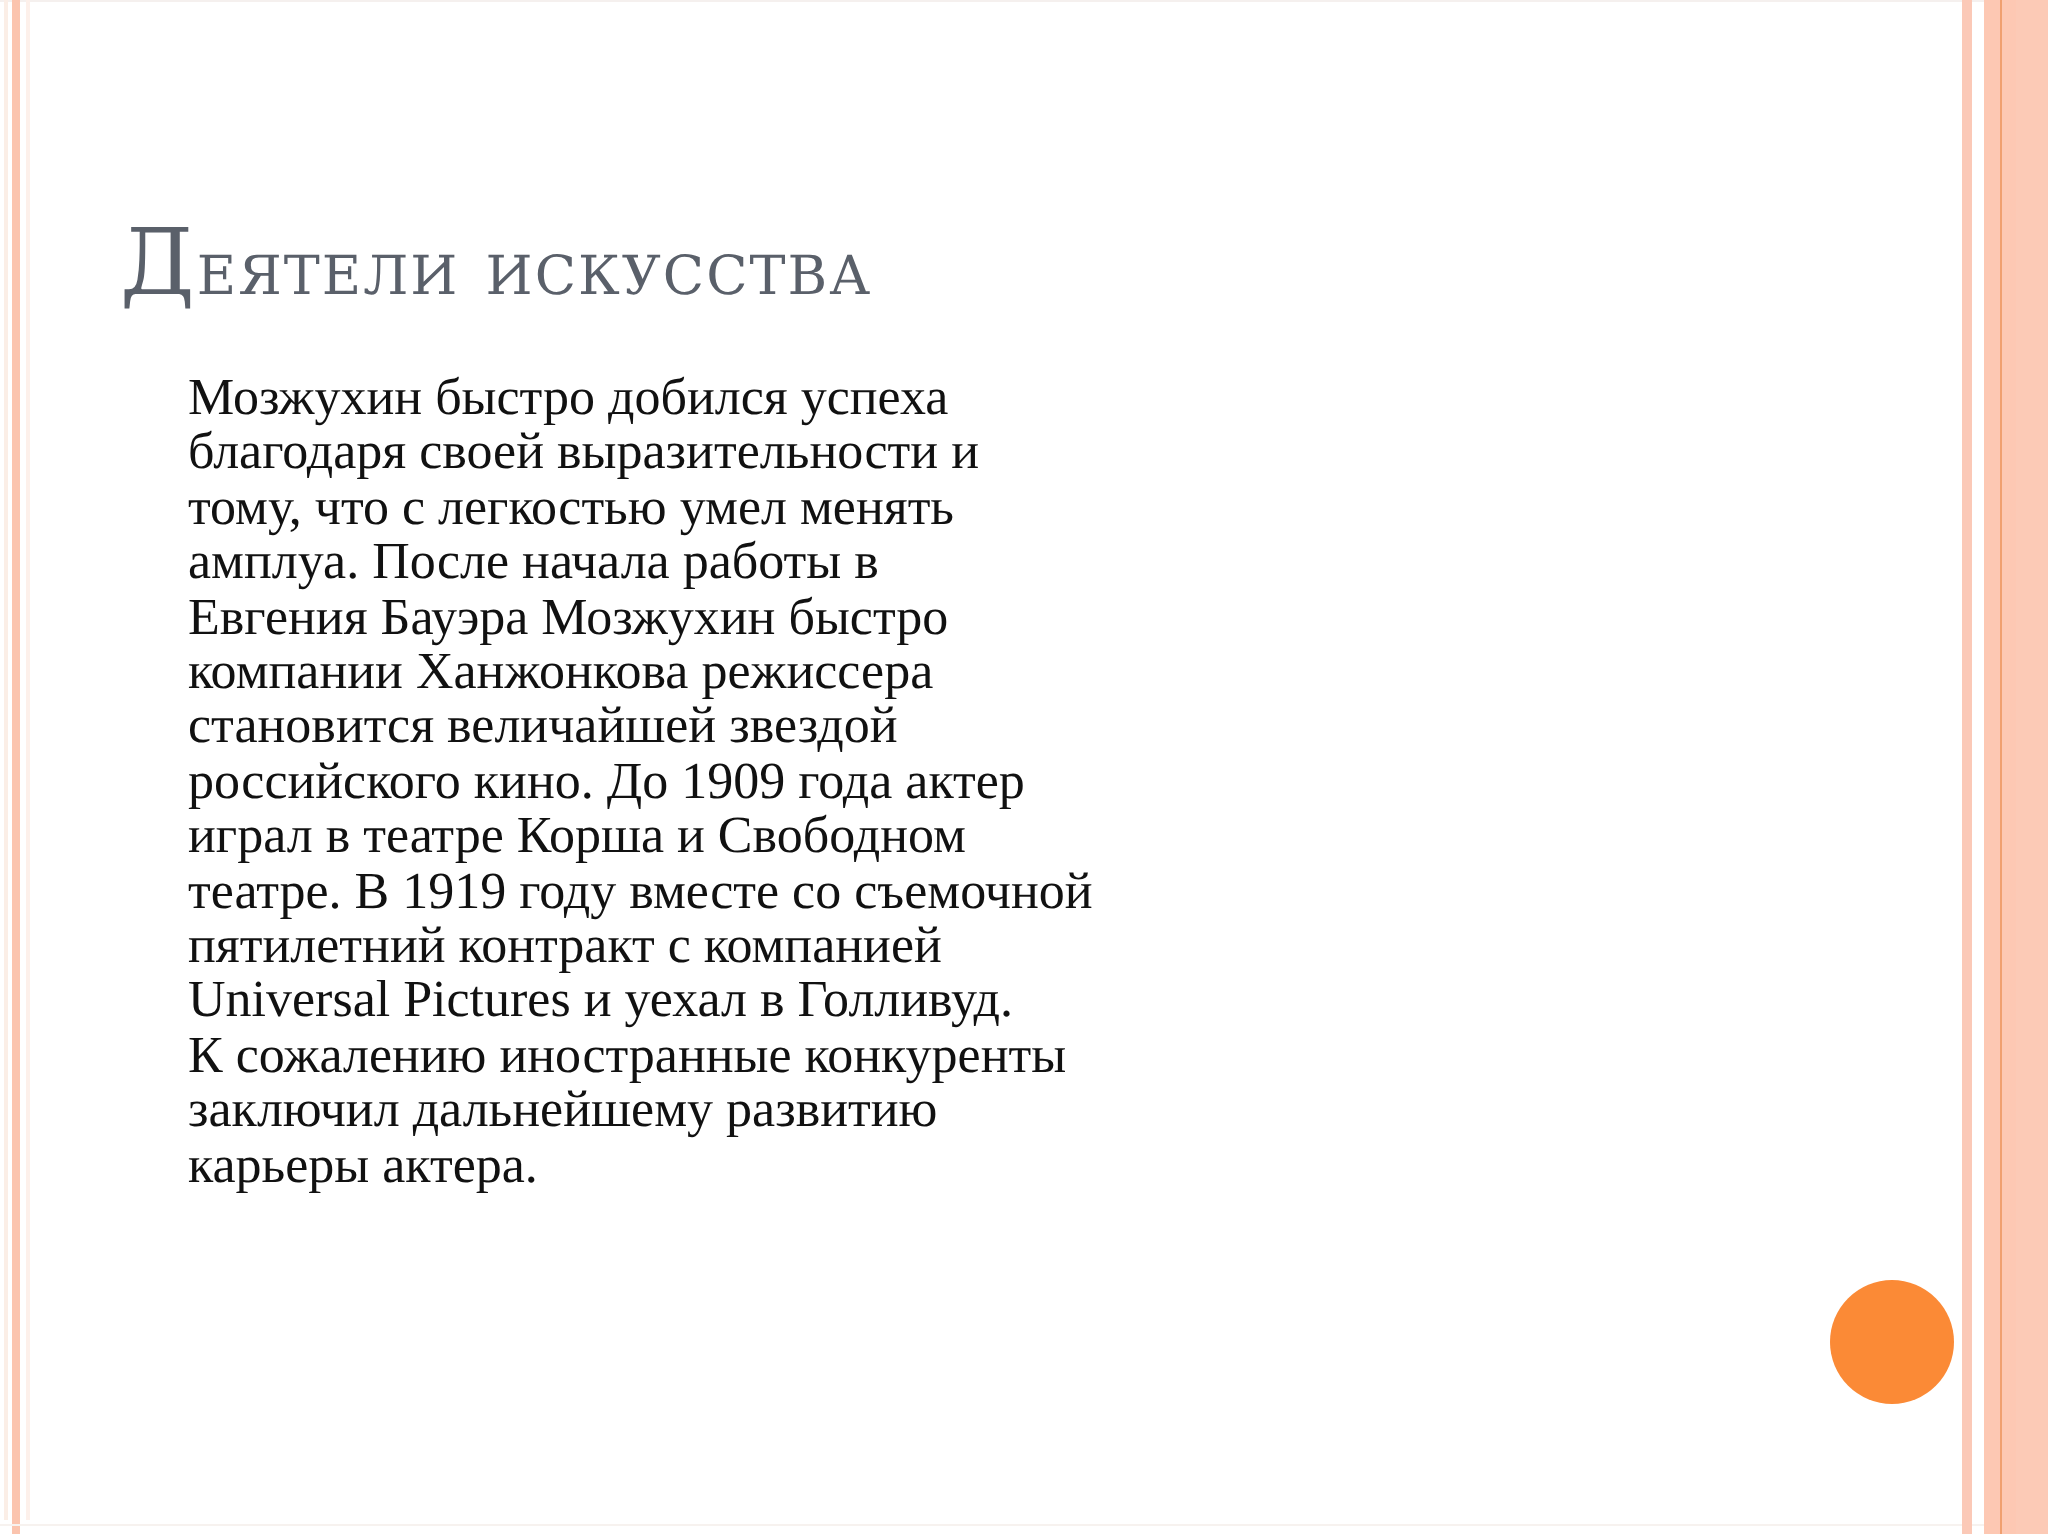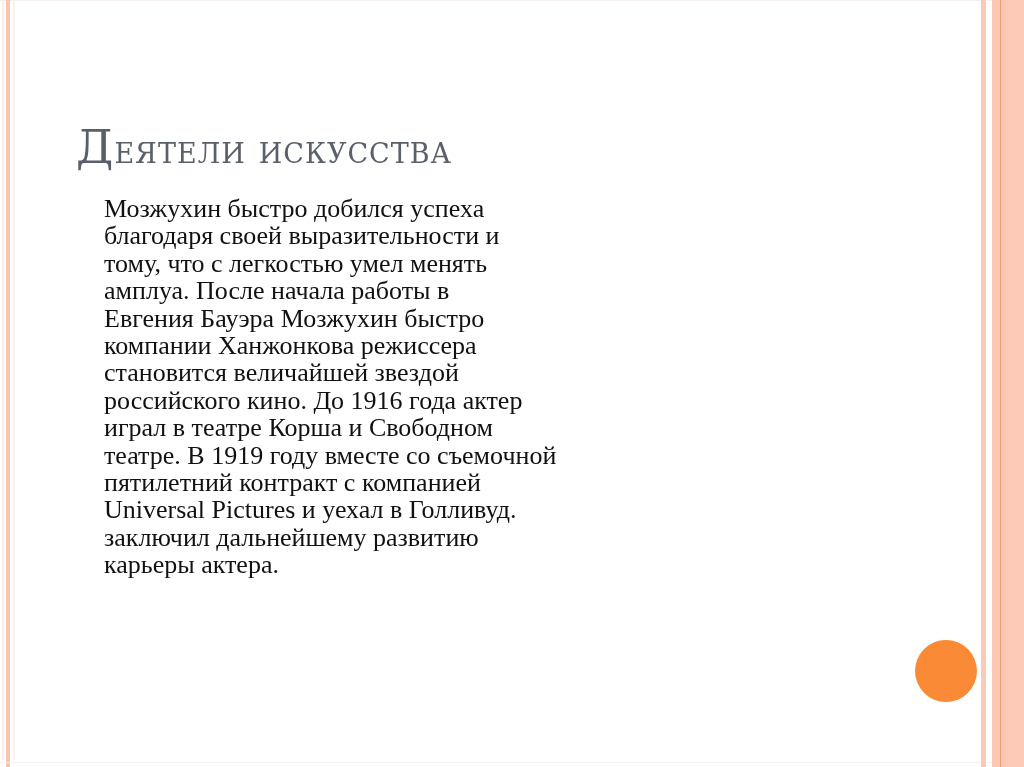--- a/index.html
+++ b/index.html
@@ -17,30 +17,30 @@
     .top-faint    { left: 0; top: 0; width: 1024px; height: 1px; background: #f5f0ee; }
     .right-stripe-1 { left: 981px; top: 0; width: 5px; height: 767px; background: #fbc9b7; }
     .right-band { left: 992px; top: 0; width: 32px; height: 767px; background: #fdc8b3; }
     .right-band-inner { left: 1008px; top: 0; width: 16px; height: 767px; background: #fccab6; }
     .right-orange-line { left: 1000px; top: 0; width: 1px; height: 767px; background: #f0a070; }
 
     .title {
       position: absolute; left: 60px; top: 104px;
       font-family: "DejaVu Serif", "Liberation Serif", serif;
       font-size: 38px; color: #5a606a; letter-spacing: 1px;
-      font-variant: small-caps; margin: 16px; font-weight: normal;
+      font-variant: small-caps; margin: 0; font-weight: normal;
       white-space: nowrap;
     }
     .title .cap { font-size: 46px; }
 
     .body-text {
       position: absolute; left: 90px; top: 181px; width: 600px;
       font-family: "Liberation Serif", "DejaVu Serif", serif;
       font-size: 26px; line-height: 27.4px; color: #111111;
-      margin: 14px;
+      margin: 4px;
     }
     .body-text .line { display: block; white-space: nowrap; }
 
     .orange-dot {
       position: absolute; left: 915px; top: 640px; width: 62px; height: 62px;
       border-radius: 50%; background: #fb8a36;
     }
   </style>
 </head>
 <body>
@@ -59,23 +59,24 @@
   <h1 class="title"><span class="cap">Д</span><span>еятели искусства</span></h1>
 
   <div class="body-text">
     <span class="line">Мозжухин быстро добился успеха</span>
     <span class="line">благодаря своей выразительности и</span>
     <span class="line">тому, что с легкостью умел менять</span>
     <span class="line">амплуа. После начала работы в</span>
     <span class="line">Евгения Бауэра Мозжухин быстро</span>
     <span class="line">компании Ханжонкова режиссера</span>
     <span class="line">становится величайшей звездой</span>
-    <span class="line">российского кино. До 1916 года актер</span>
+    <span class="line">российского кино. До 1909 года актер</span>
     <span class="line">играл в театре Корша и Свободном</span>
     <span class="line">театре. В 1919 году вместе со съемочной</span>
     <span class="line">пятилетний контракт с компанией</span>
     <span class="line">Universal Pictures и уехал в Голливуд.</span>
+    <span class="line">К сожалению иностранные конкуренты</span>
     <span class="line">заключил дальнейшему развитию</span>
     <span class="line">карьеры актера.</span>
   </div>
 
   <div class="orange-dot"></div>
 </div>
 
 </body></html>

